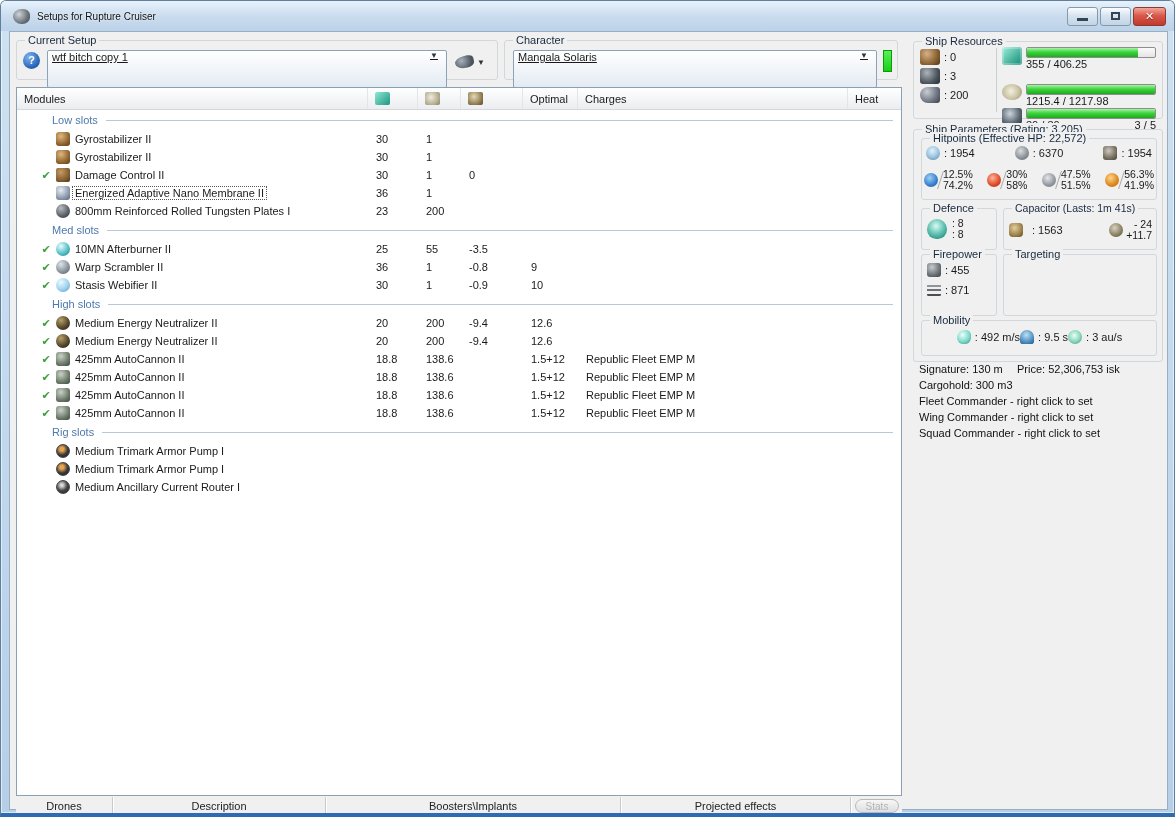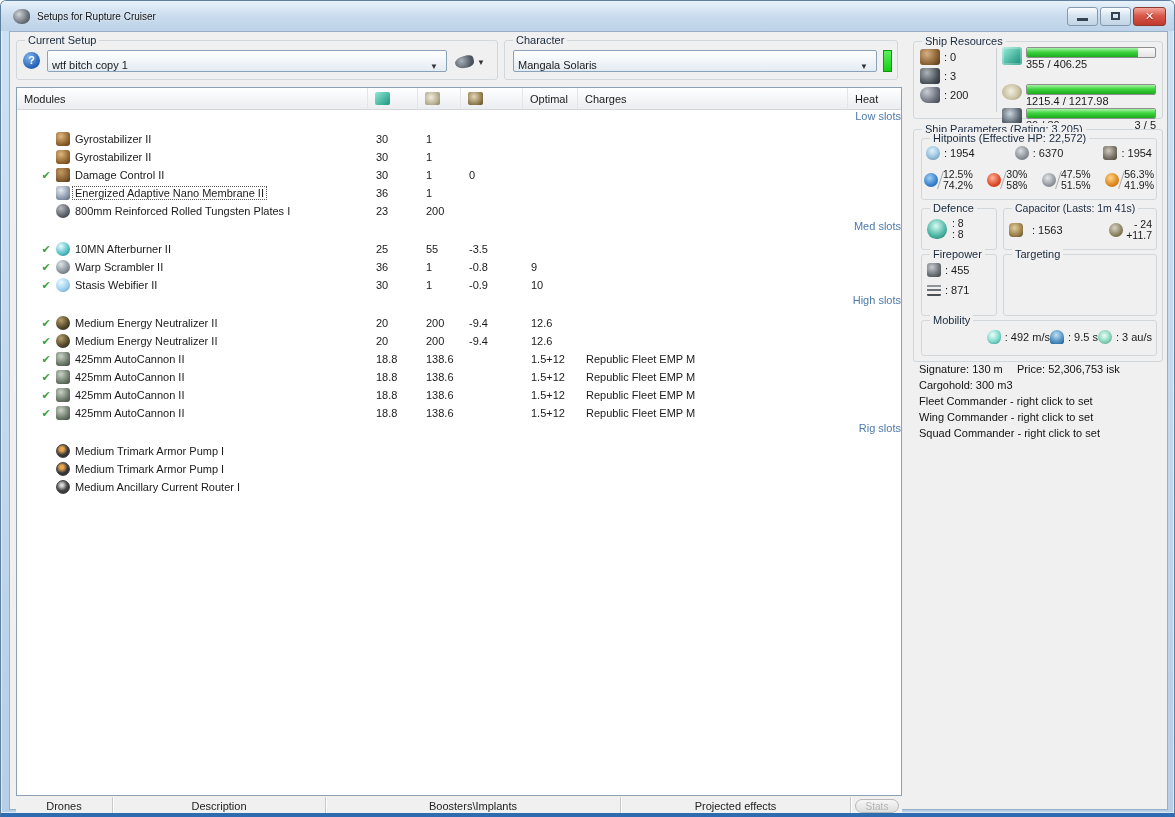--- a/index.html
+++ b/index.html
@@ -12,34 +12,34 @@
   .winbtns { margin-left:auto; display:flex; gap:2px; }
   .wbtn { width:31px; height:19px; border:1px solid #8399ad; border-radius:3px; background:linear-gradient(#fbfdfe,#d6e4f0 45%,#c2d4e4); display:flex; align-items:center; justify-content:center; font-size:9px; color:#345; }
   .wbtn.close { width:33px; background:linear-gradient(#f2a69b,#d9584a 45%,#c03a2c); border-color:#8c3a30; color:#fff; font-weight:bold; font-size:11px; text-shadow:0 1px 1px #7a241c; }
   .wbtn .glyph-min { width:11px; height:3px; background:#345; margin-top:6px; }
   .wbtn .glyph-max { width:9px; height:8px; border:2px solid #345; }
   
   .content { position:absolute; left:8px; top:30px; width:1159px; height:779px; background:#f0f0f0; border:1px solid #98aec4; }
   .groupbox { position:absolute; border:1px solid #d2d7dc; border-radius:3px; }
   .gb-label { position:absolute; top:-7px; left:8px; background:#f0f0f0; padding:0 3px; white-space:nowrap; color:#17293e; }
   
-  .combo { position:absolute; height:22px; border:1px solid #8aa3ba; border-radius:2px; background:linear-gradient(#ffffff,#f0f4f8 55%,#e3ebf2); display:flex; align-items:flex-end; padding:0 4px; }
+  .combo { position:absolute; height:38px; border:1px solid #8aa3ba; border-radius:2px; background:linear-gradient(#ffffff,#f0f4f8 55%,#e3ebf2); display:flex; align-items:flex-start; padding:0 4px;text-decoration:underline; }
   .combo .val { flex:1; font-size:11px; }
   .combo .drop { width:16px; text-align:center; color:#333; font-size:8px; }
   .help-icon { position:absolute; width:17px; height:17px; border-radius:50%; background:radial-gradient(circle at 35% 30%, #7fb4ec, #2360b4 70%); color:#fff; font-weight:bold; font-size:11px; text-align:center; line-height:17px; }
   .ship-btn { position:absolute; width:30px; height:20px; display:flex; align-items:center; gap:3px; }
   .ship-glyph { width:19px; height:12px; border-radius:50% 30% 40% 50%; background:radial-gradient(circle at 35% 35%, #a9b2ba, #4c555e 70%); transform:rotate(-12deg); }
   .char-status { position:absolute; width:9px; height:22px; background:linear-gradient(#5af05a,#17cf17); border:1px solid #0a9a0a; }
   
   .modpanel { position:absolute; left:6px; top:55px; width:886px; height:709px; background:#fff; border:1px solid #8ca0b5; overflow:hidden; }
   .mod-header { display:grid; grid-template-columns:351px 50px 43px 62px 55px 270px 1fr; height:22px; background:linear-gradient(#ffffff,#f2f4f6 60%,#ebedf0); border-bottom:1px solid #d5d8db; align-items:center; }
   .mod-header > div { height:100%; display:flex; align-items:center; border-right:1px solid #e3e5e8; padding-left:7px; }
   .hdr-ic { width:15px; height:13px; border-radius:2px; }
   .rows { position:absolute; left:0; right:0; top:22px; bottom:0; overflow:hidden; }
-  .sec-row { display:flex; align-items:flex-end; height:20px; padding-left:35px; color:#4d79ab;flex-direction:column; }
+  .sec-row { display:flex; align-items:center; height:20px; padding-left:35px; color:#4d79ab; }
   .sec-row .line { flex:1; height:1px; background:#b9c8d8; margin:0 8px 0 8px; }
   .mod-row { display:grid; grid-template-columns:351px 50px 43px 62px 55px 270px 1fr; height:18px; align-items:center; }
   .mod-row .namecell { display:flex; align-items:center; gap:3px; padding-left:22px; }
   .chk { width:14px; text-align:center; color:#3fa03f; font-size:11px; }
   .mic { width:14px; height:14px; border-radius:3px; flex:0 0 14px; }
   .mname { padding:0 2px; white-space:nowrap; }
   .mname.selected { outline:1px dotted #555; }
   .num { padding-left:8px; }
   
   .i-gyro { background:radial-gradient(circle at 35% 30%, #e0b87e, #8a5f2c 65%, #5d3d18); }
@@ -555,21 +555,21 @@
             </div>
         </div>
       </div>
 
       <div class="groupbox" style="left:89px; top:124px; width:154px; height:62px;">
         <div class="gb-label">Targeting</div>
       </div>
 
       <div class="groupbox" style="left:7px; top:190px; width:236px; height:36px;">
         <div class="gb-label">Mobility</div>
-        <div style="position:absolute; left:5px; top:9px; right:4px; display:flex; justify-content:flex-end; align-items:center;">
+        <div style="position:absolute; left:5px; top:9px; right:4px; display:flex; justify-content:center; align-items:center;">
           <div class="resrow">
               <div class="ic14 ric-speed"></div>
               <span>: 492 m/s</span>
             </div>
           <div class="resrow">
               <div class="ic14 ric-align"></div>
               <span>: 9.5 s</span>
             </div>
           <div class="resrow">
               <div class="ic14 ric-warp"></div>

